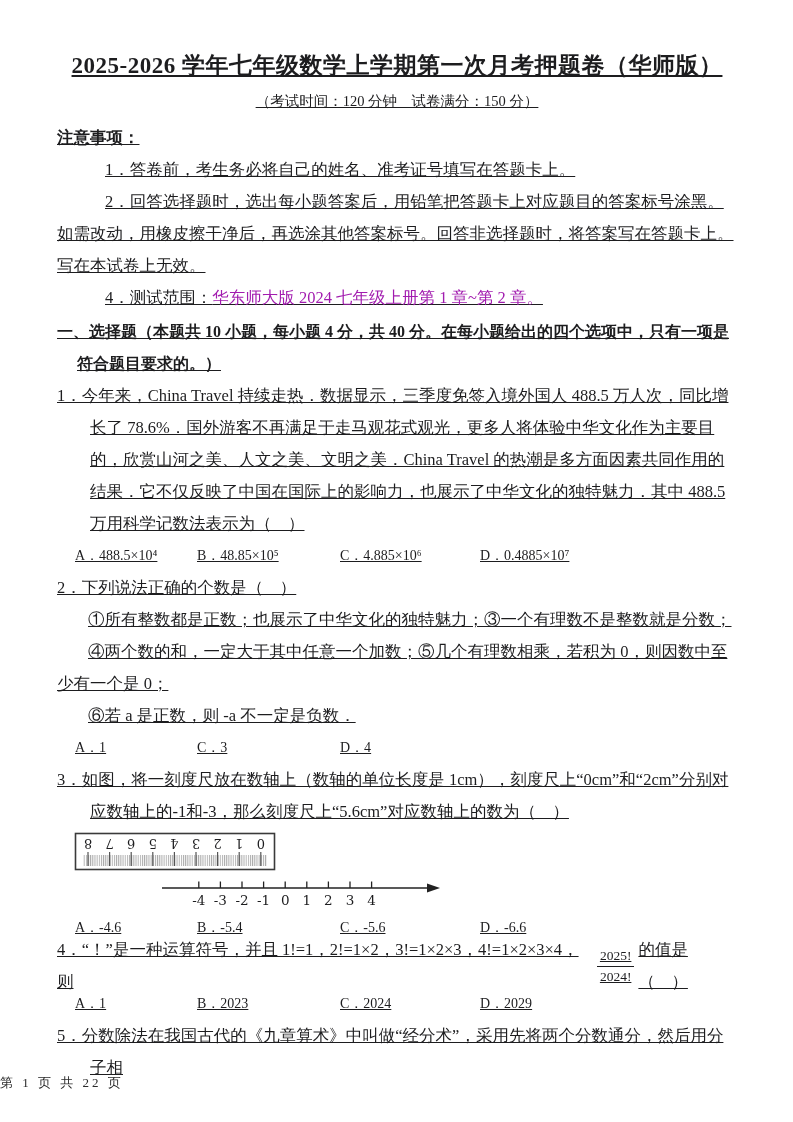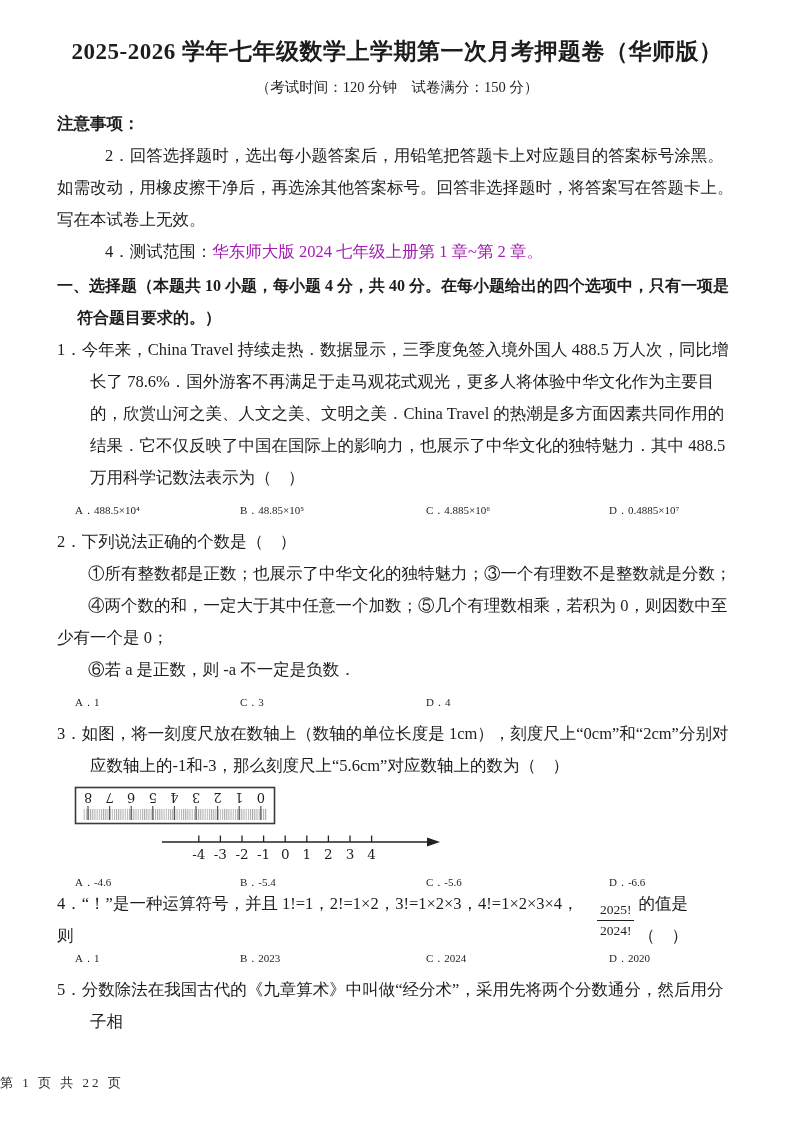--- a/index.html
+++ b/index.html
@@ -1,24 +1,25 @@
 <!DOCTYPE html>
 <html><head>
 <meta charset="utf-8">
 <style>
   html,body{margin:0;padding:0;background:#ffffff;}
   .page{
     position:relative;
     width:793px;height:1122px;
     box-sizing:border-box;
-    padding:36px 56px 0 57px;
+    padding:50px 56px 0 57px;
     background:#ffffff;
     font-family:"Liberation Serif","DejaVu Serif",serif;
     color:#1d1d1f;
     overflow:hidden;
+    text-decoration:underline;
   }
   .title{
     margin:0;
     font-size:23px;line-height:32px;
     font-weight:bold;text-align:center;
     letter-spacing:0.5px;
   }
   .subtitle{
     margin:8px 0 0 0;
     font-size:14.5px;line-height:22px;
@@ -32,21 +33,21 @@
   .section-heading{
     margin:2px 0 0 0;
     font-size:16px;line-height:32px;font-weight:bold;
     padding-left:20px;text-indent:-20px;
   }
   .stmt{text-indent:31px;}
   .options{
     display:grid;
     grid-template-columns:122px 143px 140px auto;
     padding-left:18px;
-    font-size:11px;line-height:32px;gap:43px;
+    font-size:14px;line-height:32px;
   }
   .red{color:#a21caf;}
   .figure-wrap{margin:4px 0 2px 17px;line-height:0;}
   .q4line{
     display:flex;align-items:center;
     font-size:16.5px;height:44px;
   }
   .frac{
     display:inline-flex;flex-direction:column;
     text-align:left;vertical-align:middle;
@@ -66,20 +67,21 @@
 </head>
 <body>
 
 <div class="page">
 
   <h1 class="title">2025-2026 学年七年级数学上学期第一次月考押题卷（华师版）</h1>
   <p class="subtitle">（考试时间：120 分钟　试卷满分：150 分）</p>
 
   <div class="notice">
     <p class="bold">注意事项：</p>
+    <p class="fl-indent">1．答卷前，考生务必将自己的姓名、准考证号填写在答题卡上。</p>
     <p class="fl-indent">2．回答选择题时，选出每小题答案后，用铅笔把答题卡上对应题目的答案标号涂黑。如需改动，用橡皮擦干净后，再选涂其他答案标号。回答非选择题时，将答案写在答题卡上。写在本试卷上无效。</p>
     <p class="fl-indent"><span>4．测试范围：</span><span class="red">华东师大版 2024 七年级上册第 1 章~第 2 章。</span></p>
   </div>
 
   <h2 class="section-heading">一、选择题（本题共 10 小题，每小题 4 分，共 40 分。在每小题给出的四个选项中，只有一项是符合题目要求的。）</h2>
 
   <div>
     <p class="hang">1．今年来，China Travel 持续走热．数据显示，三季度免签入境外国人 488.5 万人次，同比增长了 78.6%．国外游客不再满足于走马观花式观光，更多人将体验中华文化作为主要目的，欣赏山河之美、人文之美、文明之美．China Travel 的热潮是多方面因素共同作用的结果．它不仅反映了中国在国际上的影响力，也展示了中华文化的独特魅力．其中 488.5 万用科学记数法表示为（　）</p>
     <div class="options">
       <span>A．488.5×10⁴</span>
@@ -183,21 +185,21 @@
       <span class="frac">
         <span class="num">2025!</span>
         <span class="den">2024!</span>
       </span>
       <span>的值是（　）</span>
     </p>
     <div class="options">
       <span>A．1</span>
       <span>B．2023</span>
       <span>C．2024</span>
-      <span>D．2020</span>
+      <span>D．2029</span>
     </div>
   </div>
 
   <div>
     <p class="hang">5．分数除法在我国古代的《九章算术》中叫做“经分术”，采用先将两个分数通分，然后用分子相</p>
   </div>
 
   <div class="footer">第 1 页 共 22 页</div>
 
 </div>

